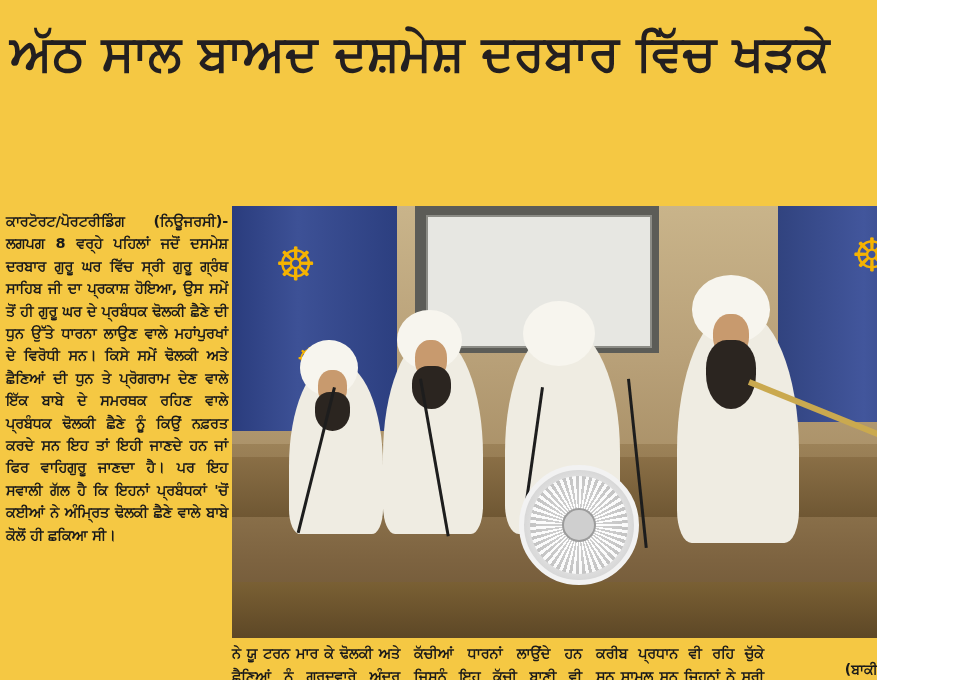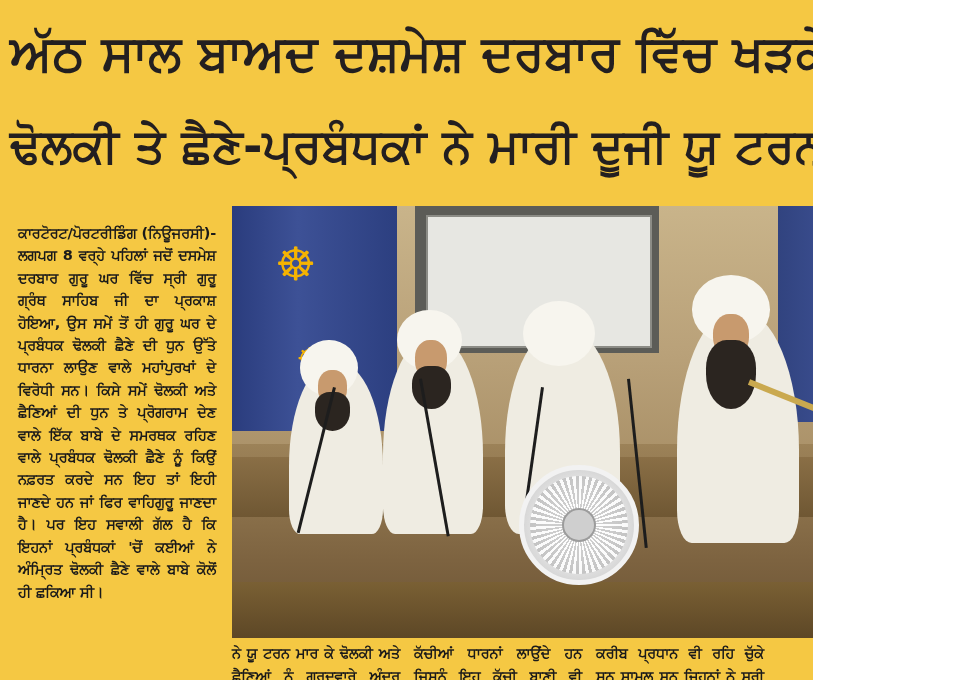--- a/index.html
+++ b/index.html
@@ -5,21 +5,21 @@
   html, body {
     margin: 0;
     padding: 0;
     background: #ffffff;
   }
   body {
     font-family: "DejaVu Sans", "Liberation Sans", sans-serif;
   }
   #page {
     position: relative;
-    width: 813px;
+    width: 877px;
     height: 680px;
     background: #f5c843;
     overflow: hidden;
     box-sizing: border-box;
   }
   
   .headline {
     position: absolute;
     left: 0;
     top: 0;
@@ -54,21 +54,21 @@
   
   .col-left {
     position: absolute;
     left: 6px;
     top: 8px;
     width: 222px;
     height: 462px;
     box-sizing: border-box;
   }
   .col-left p {
-    margin: 12px;
+    margin: 0;
     font-family: "DejaVu Sans", "Liberation Sans", sans-serif;
     font-size: 14.5px;
     line-height: 22.4px;
     color: #1a1a1a;
     font-weight: bold;
     text-align: justify;
     letter-spacing: -0.2px;
   }
   
   .photo {
@@ -226,21 +226,20 @@
     white-space: nowrap;
   }
 </style>
 </head>
 <body>
 
 <div id="page">
 
   <div class="headline">
     <div class="headline-line l1">ਅੱਠ ਸਾਲ ਬਾਅਦ ਦਸ਼ਮੇਸ਼ ਦਰਬਾਰ ਵਿੱਚ ਖੜਕੇ</div>
-    <div class="headline-line l2">ਢੋਲਕੀ ਤੇ ਛੈਣੇ-ਪ੍ਰਬੰਧਕਾਂ ਨੇ ਮਾਰੀ ਦੂਜੀ ਯੂ ਟਰਨ</div>
   </div>
 
   <div class="content">
 
     <div class="col-left">
       <p>ਕਾਰਟੋਰਟ/ਪੋਰਟਰੀਡਿੰਗ (ਨਿਊਜਰਸੀ)-ਲਗਪਗ 8 ਵਰ੍ਹੇ ਪਹਿਲਾਂ ਜਦੋਂ ਦਸਮੇਸ਼ ਦਰਬਾਰ ਗੁਰੂ ਘਰ ਵਿੱਚ ਸ੍ਰੀ ਗੁਰੂ ਗ੍ਰੰਥ ਸਾਹਿਬ ਜੀ ਦਾ ਪ੍ਰਕਾਸ਼ ਹੋਇਆ, ਉਸ ਸਮੇਂ ਤੋਂ ਹੀ ਗੁਰੂ ਘਰ ਦੇ ਪ੍ਰਬੰਧਕ ਢੋਲਕੀ ਛੈਣੇ ਦੀ ਧੁਨ ਉੱਤੇ ਧਾਰਨਾ ਲਾਉਣ ਵਾਲੇ ਮਹਾਂਪੁਰਖਾਂ ਦੇ ਵਿਰੋਧੀ ਸਨ। ਕਿਸੇ ਸਮੇਂ ਢੋਲਕੀ ਅਤੇ ਛੈਣਿਆਂ ਦੀ ਧੁਨ ਤੇ ਪ੍ਰੋਗਰਾਮ ਦੇਣ ਵਾਲੇ ਇੱਕ ਬਾਬੇ ਦੇ ਸਮਰਥਕ ਰਹਿਣ ਵਾਲੇ ਪ੍ਰਬੰਧਕ ਢੋਲਕੀ ਛੈਣੇ ਨੂੰ ਕਿਉਂ ਨਫ਼ਰਤ ਕਰਦੇ ਸਨ ਇਹ ਤਾਂ ਇਹੀ ਜਾਣਦੇ ਹਨ ਜਾਂ ਫਿਰ ਵਾਹਿਗੁਰੂ ਜਾਣਦਾ ਹੈ। ਪਰ ਇਹ ਸਵਾਲੀ ਗੱਲ ਹੈ ਕਿ ਇਹਨਾਂ ਪ੍ਰਬੰਧਕਾਂ 'ਚੋਂ ਕਈਆਂ ਨੇ ਅੰਮ੍ਰਿਤ ਢੋਲਕੀ ਛੈਣੇ ਵਾਲੇ ਬਾਬੇ ਕੋਲੋਂ ਹੀ ਛਕਿਆ ਸੀ।</p>
     </div>
 
     <div class="photo">
       <div class="photo-inner">

